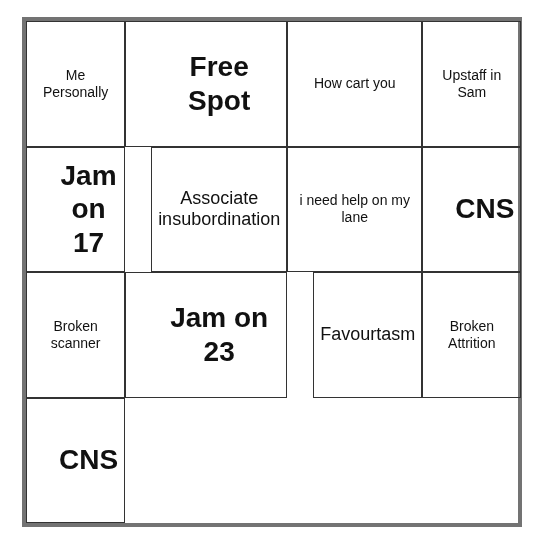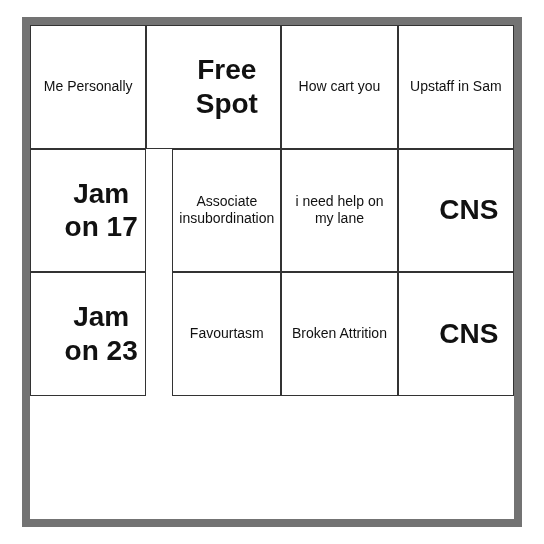--- a/index.html
+++ b/index.html
@@ -14,21 +14,21 @@
       display: flex;
       align-items: center;
       justify-content: center;
       background: #fff;
       font-family: Arial, sans-serif;
     }
 
     .bingo-card {
       width: 500px;
       height: 510px;
-      border: 8px solid #737373;
+      border: 4px solid #737373;
       display: grid;
       grid-template-columns: repeat(4, 1fr);
       grid-template-rows: repeat(4, 1fr);
     }
 
     .bingo-cell {
       border: 1.5px solid #333;
       display: flex;
       align-items: center;
       justify-content: center;
@@ -39,33 +39,34 @@
       color: #111;
     }
 
     .bingo-cell.large-text {
       font-size: 28px;
       font-weight: bold;
       padding-left: 32px;
     }
 
     .bingo-cell.small-text {
-      font-size: 14px;
+      font-size: 18px;
       margin-left: 26px;
     }
   </style>
 </head>
 <body>
 
 <div class="bingo-card">
 <div class="bingo-cell">Me Personally</div>
     <div class="bingo-cell large-text">Free Spot</div>
     <div class="bingo-cell">How cart you</div>
     <div class="bingo-cell">Upstaff in Sam</div>
     <div class="bingo-cell large-text">Jam on 17</div>
     <div class="bingo-cell small-text">Associate insubordination</div>
     <div class="bingo-cell">i need help on my lane</div>
     <div class="bingo-cell large-text">CNS</div>
+    <div class="bingo-cell">Broken scanner</div>
     <div class="bingo-cell large-text">Jam on 23</div>
     <div class="bingo-cell small-text">Favourtasm</div>
     <div class="bingo-cell">Broken Attrition</div>
     <div class="bingo-cell large-text">CNS</div>
   </div>
 
 </body></html>

